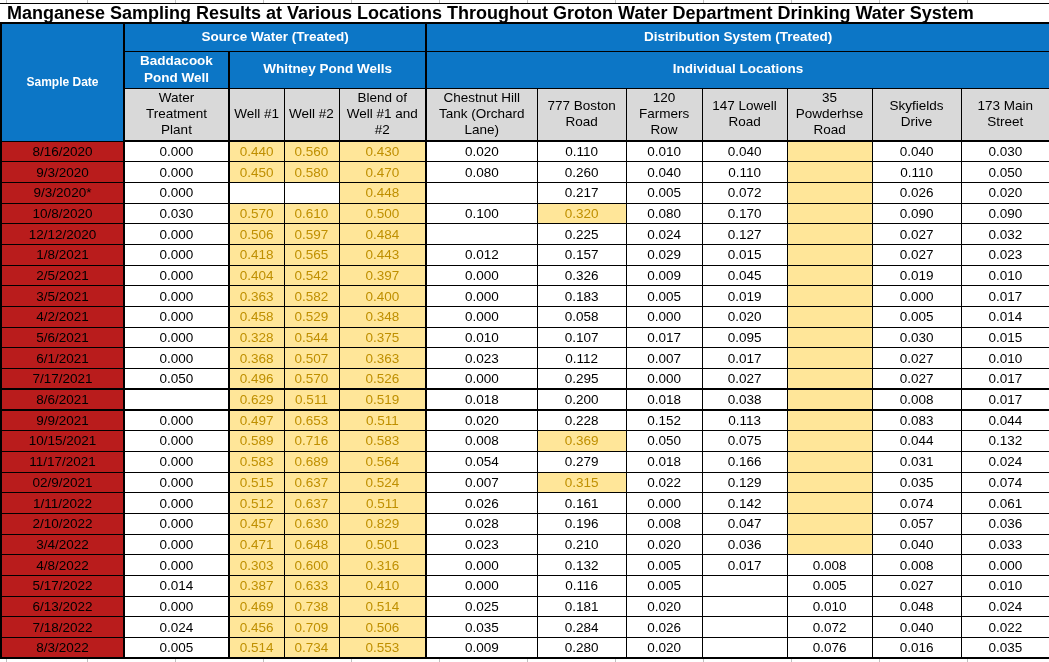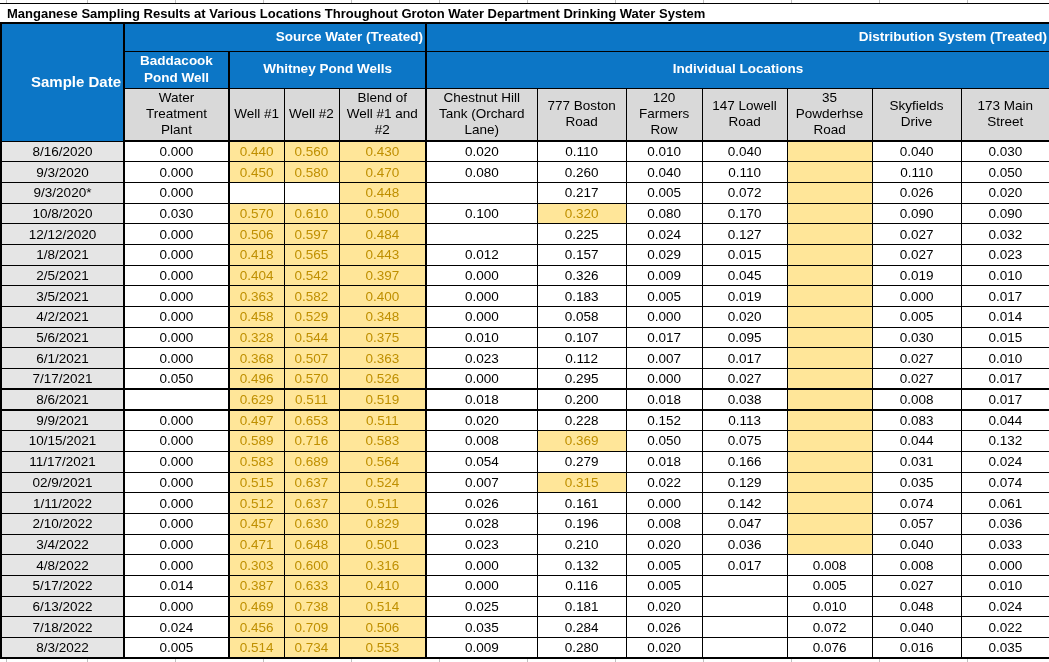--- a/index.html
+++ b/index.html
@@ -9,45 +9,45 @@
     -webkit-font-smoothing:antialiased;
   }
   .gridline-strip{
     height:3px;width:1049px;
     background-image:repeating-linear-gradient(to right, var(--gridline) 0 1px, transparent 1px 88px);
     background-position-x:87px;
   }
   .title-row{
     height:19px;width:1049px;border-top:1px solid #000;
     display:flex;align-items:center;
-    font-weight:bold;font-size:13px;color:#000;
+    font-weight:bold;font-size:18px;color:#000;
     padding-left:7px;box-sizing:border-box;white-space:nowrap;
   }
   table{
     width:1049px;border-collapse:collapse;table-layout:fixed;
     border:2px solid #000;
   }
   th,td{
     border:1px solid #000;
     text-align:center;vertical-align:middle;
     padding:0 2px;overflow:hidden;
     font-size:13.5px;color:#000;box-sizing:border-box;
   }
   th{font-weight:normal;white-space:pre-line;line-height:1.22;}
   .blue{background:var(--header_blue);color:#fff;font-weight:bold;}
   .gray{background:var(--header_gray);}
-  .hrow1 th{height:28px;text-align:right;}
+  .hrow1 th{height:28px;}
   .hrow2 th{height:37px;}
   .hrow3 th{height:53px;border-bottom-width:2px;}
   .b2r{border-right-width:2px !important;}
   tbody tr{height:20.7px;}
   tbody td{background:#fff;}
   td.hl{background:var(--highlight_yellow);color:var(--highlight_text);}
   tr.thick td{border-top-width:2px;border-bottom-width:2px;}
-  .date-cell{background:#e5e5e5;}
+  .date-cell{background:#b91c1c;}
 </style>
 </head>
 <body>
 
 <div class="gridline-strip"></div>
 
 <div class="title-row">Manganese Sampling Results at Various Locations Throughout Groton Water Department Drinking Water System</div>
 
 <table>
   <colgroup>
@@ -59,21 +59,21 @@
       <col style="width:111px">
       <col style="width:89px">
       <col style="width:76px">
     <col style="width:85px">
       <col style="width:85px">
       <col style="width:89px">
       <col style="width:89px">
   </colgroup>
   <thead>
     <tr class="hrow1">
-      <th rowspan="3" class="blue b2r" style="font-size:15px;">Sample Date</th>
+      <th rowspan="3" class="blue b2r" style="font-size:12px;">Sample Date</th>
       <th colspan="4" class="blue b2r">Source Water  (Treated)</th>
       <th colspan="7" class="blue">Distribution System (Treated)</th>
     </tr>
     <tr class="hrow2">
       <th class="blue b2r">Baddacook
 Pond Well</th>
       <th colspan="3" class="blue b2r">Whitney Pond Wells</th>
       <th colspan="7" class="blue">Individual Locations</th>
     </tr>
     <tr class="hrow3">

